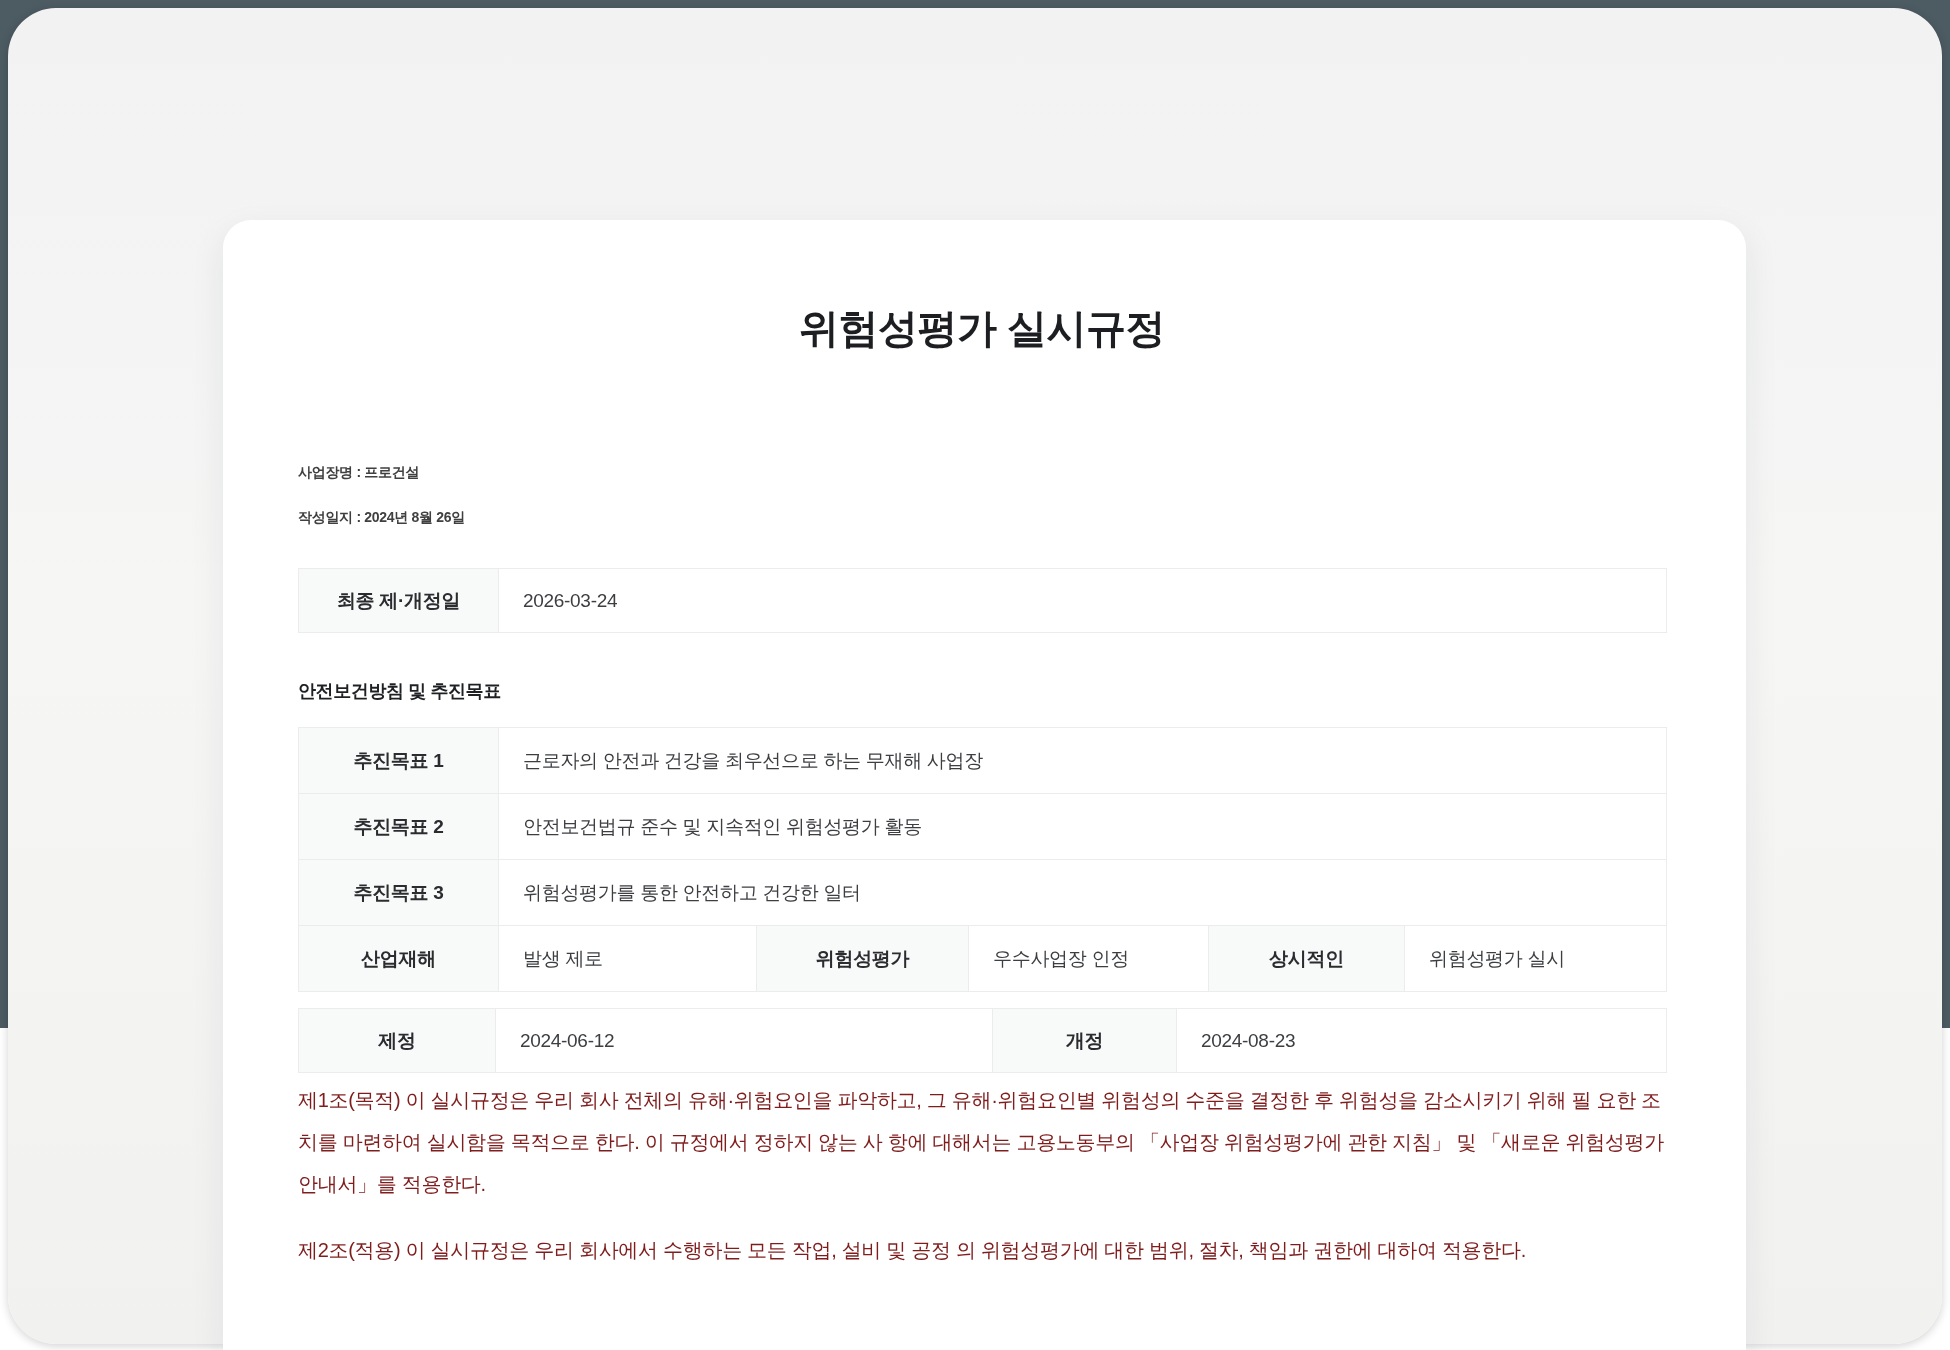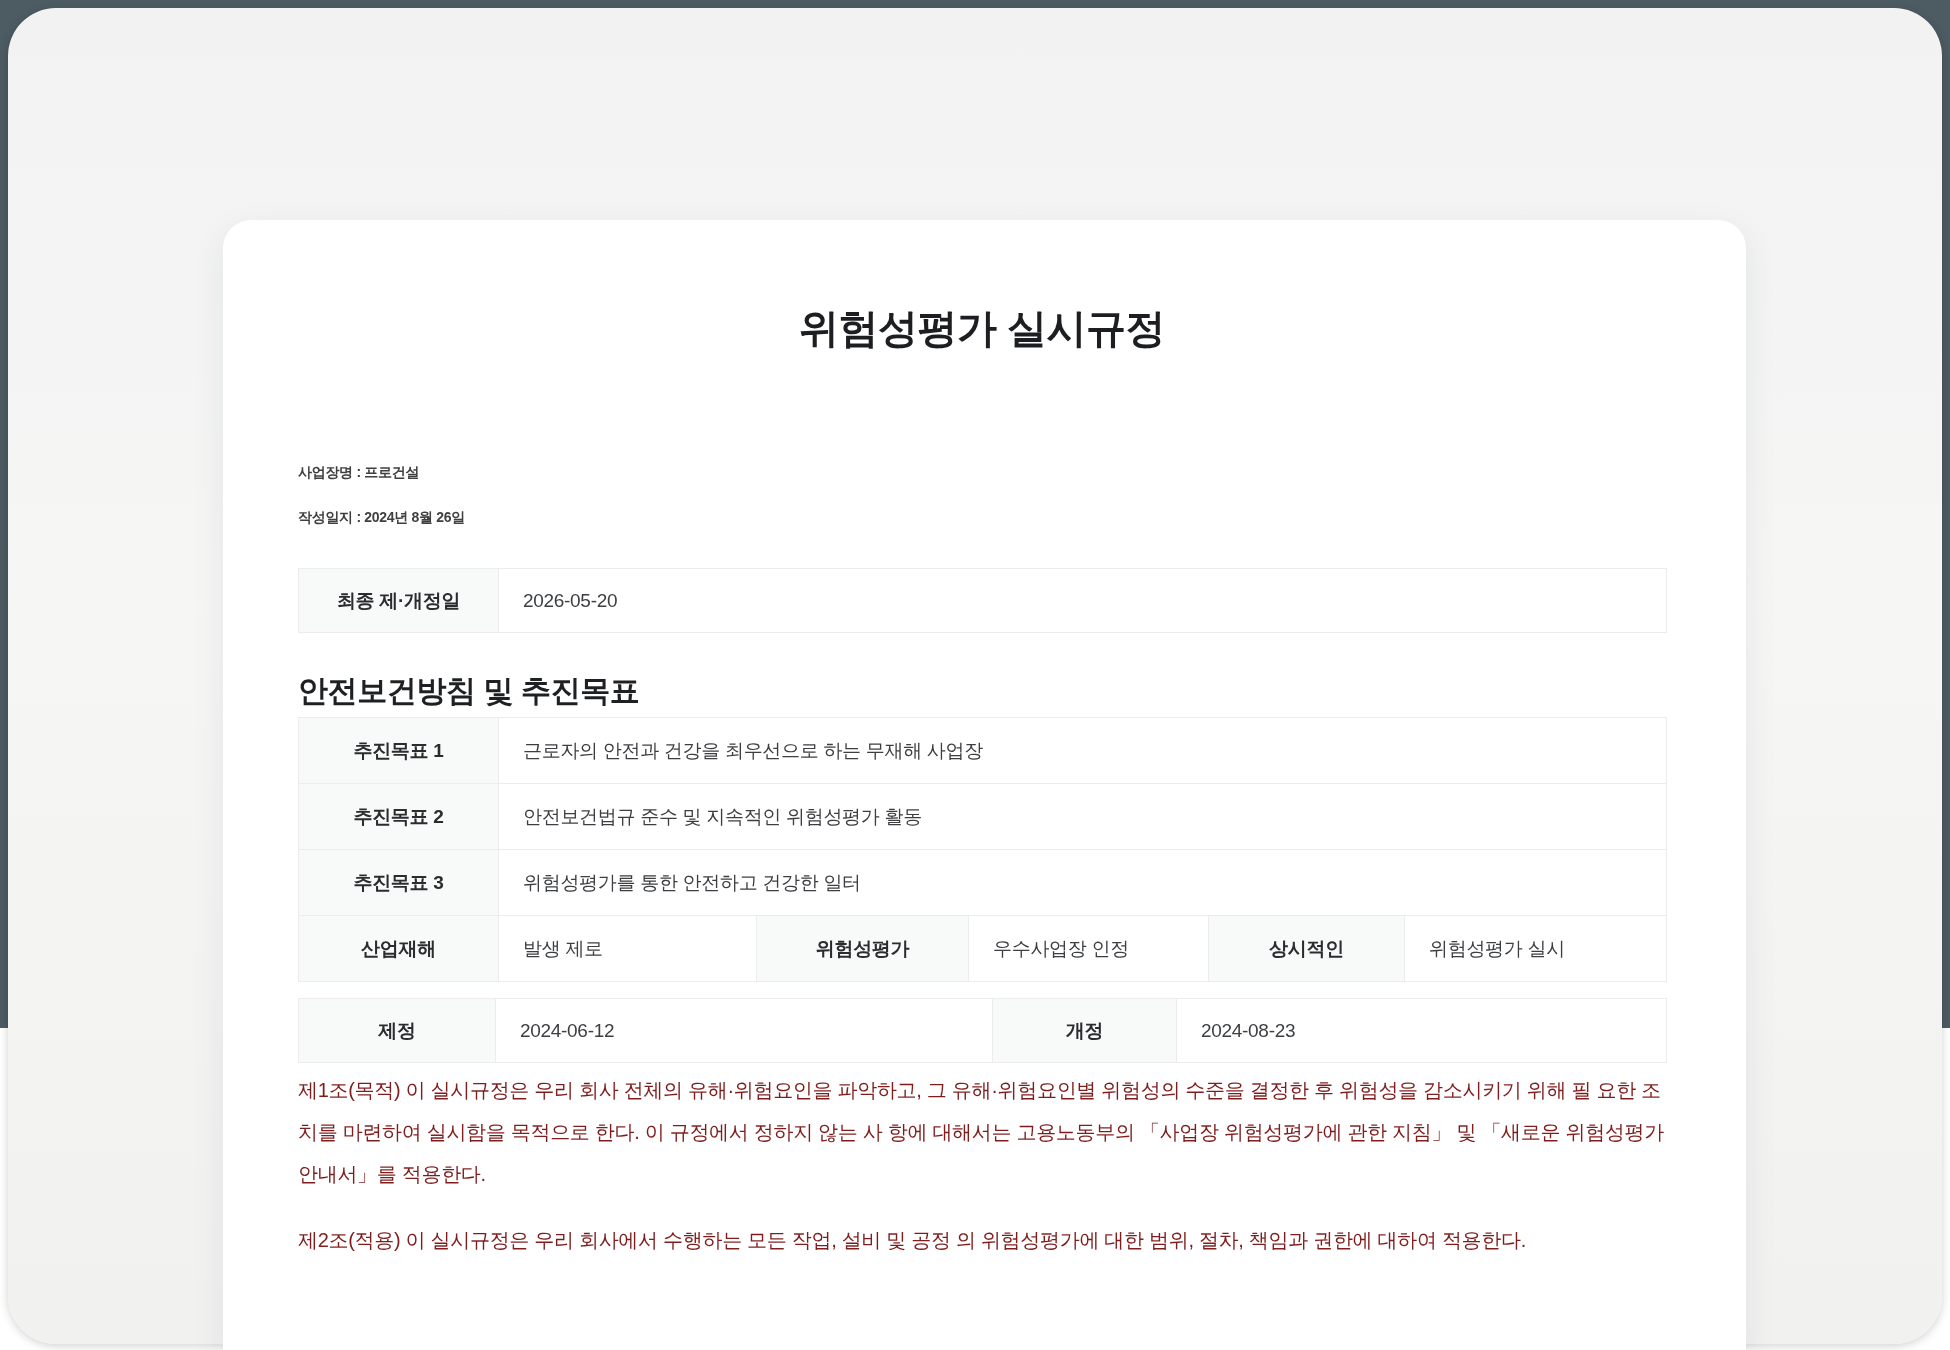--- a/index.html
+++ b/index.html
@@ -81,28 +81,28 @@
     background: #ffffff;
     font-weight: 400;
     color: #3c3e41;
     text-align: left;
     padding: 0 0 0 24px;
   }
   .tbl-revision { margin-top: 28px; }
   .tbl-revision tr { height: 64px; }
   .section-heading {
     margin: 0;
-    font-size: 30px;
+    font-size: 18px;
     line-height: 28px;
     font-weight: 700;
     color: #1e2023;
     letter-spacing: -0.4px;
   }
   .heading-policy { margin-top: 44px; }
-  .tbl-goals { margin-top: 12px; }
+  .tbl-goals { margin-top: 22px; }
   .tbl-goals tr { height: 66px; }
   .heading-regulation { margin-top: 52px; }
   .tbl-dates { margin-top: 16px; padding-left: 22px; }
   .tbl-dates tr { height: 64px; }
   .articles { margin-top: 6px; }
   .article {
     margin: 24px 0 0 0;
     font-size: 20px;
     line-height: 42px;
     font-weight: 400;
@@ -126,21 +126,21 @@
       </div>
 
       <table class="tbl tbl-revision">
         <colgroup>
           <col style="width:200px">
             <col style="width:1168px">
         </colgroup>
         <tbody>
             <tr>
           <th>최종 제·개정일</th>
-          <td>2026-05-20</td>
+          <td>2026-03-24</td>
         </tr>
       </tbody>
         </table>
 
       <h2 class="section-heading heading-policy">안전보건방침 및 추진목표</h2>
 
       <table class="tbl tbl-goals">
         <colgroup>
           <col style="width:200px">
             <col style="width:258px">

